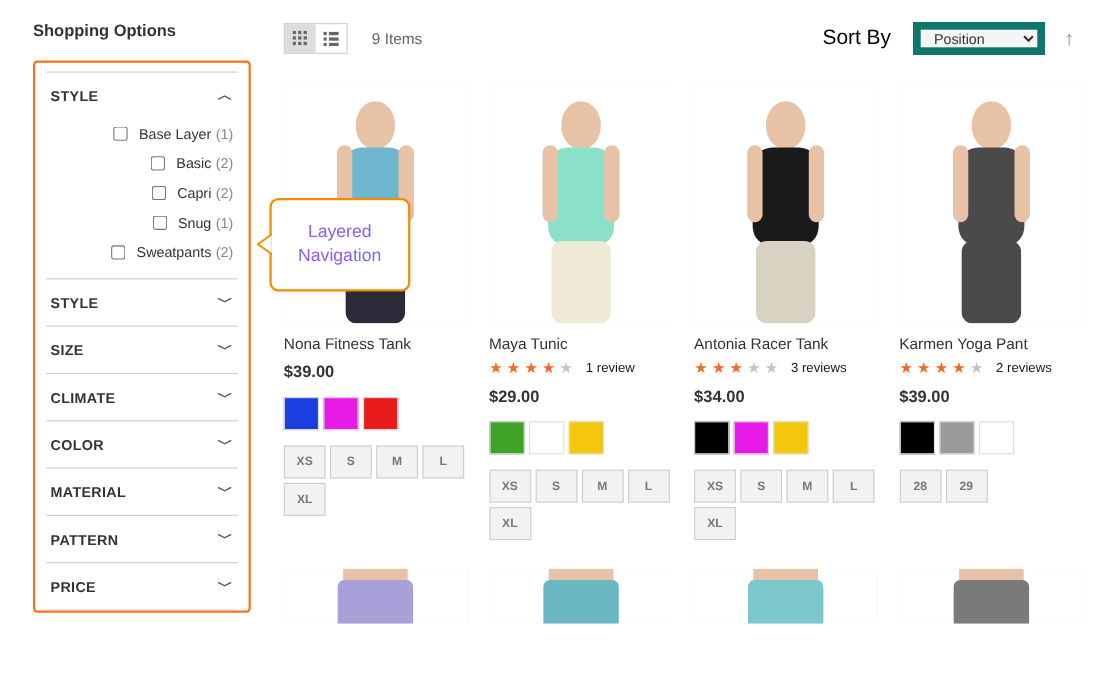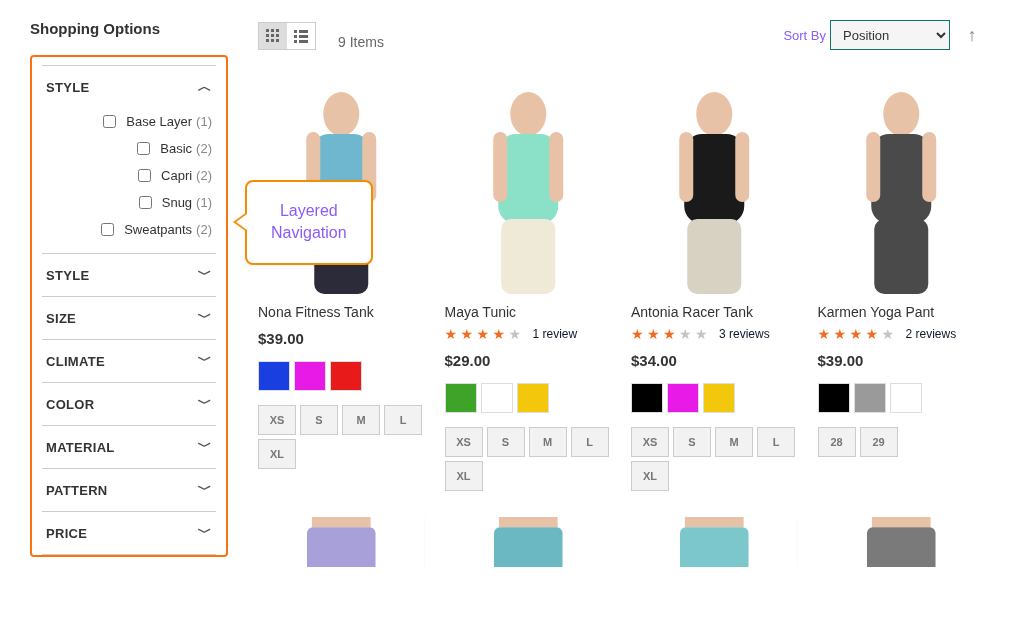--- a/index.html
+++ b/index.html
@@ -14,28 +14,28 @@
 
   .filter-group { border-top: 1px solid #ccc; }
   .filter-group:last-child { border-bottom: 1px solid #ccc; }
   .filter-header { display: flex; justify-content: space-between; align-items: center; padding: 12px 4px; cursor: pointer; font-size: 13px; font-weight: bold; color: #333; letter-spacing: 0.3px; }
   .filter-header .chev { font-size: 14px; color: #555; }
   .filter-body { padding: 0 4px 10px 4px; }
   .filter-option { display: flex; align-items: center; padding: 6px 0; font-size: 13px; color: #333; justify-content: flex-end; }
   .filter-option input { margin-right: 10px; width: 13px; height: 13px; }
   .filter-option .count { color: #888; margin-left: 4px; }
 
-  .toolbar { display: flex; align-items: flex-end; margin-bottom: 24px; }
+  .toolbar { display: flex; align-items: center; margin-bottom: 24px; }
   .view-modes { display: flex; border: 1px solid #ccc; background: #fff; }
   .view-mode { width: 28px; height: 26px; display: flex; align-items: center; justify-content: center; color: #666; }
   .view-mode.active { background: #ddd; }
   .item-count { margin-left: 22px; color: #666; font-size: 14px; }
   .sort-area { margin-left: auto; display: flex; align-items: center; }
-  .sort-label { font-size: 13px; color: #8b5cf6; margin-right: 4px; }
-  .sort-select { width: 120px; height: 30px; border: 1px solid #0f766e; background: #f5f5f5; padding: 0 8px; font-size: 13px; color: #333; }
+  .sort-label { font-size: 19px; color: #000000; margin-right: 20px; }
+  .sort-select { width: 120px; height: 30px; border: 7px solid #0f766e; background: #f5f5f5; padding: 0 8px; font-size: 13px; color: #333; }
   .sort-dir { width: 24px; height: 24px; margin-left: 10px; display: flex; align-items: center; justify-content: center; color: #888; font-size: 18px; cursor: pointer; }
 
   .grid { display: grid; grid-template-columns: repeat(4, 1fr); gap: 20px; }
   .product { display: flex; flex-direction: column; }
   .product-img { width: 100%; height: 220px; background: #f4f4f4; display:flex; align-items:center; justify-content:center; color:#aaa; font-size:11px; overflow:hidden; }
   .product-img svg { width:100%; height:100%; }
   .product-name { font-size: 14px; color: #333; margin-top: 10px; }
   .rating-row { display: flex; align-items: center; margin-top: 6px; }
   .stars { display: inline-flex; }
   .star { width: 16px; height: 16px; display:inline-block; }

